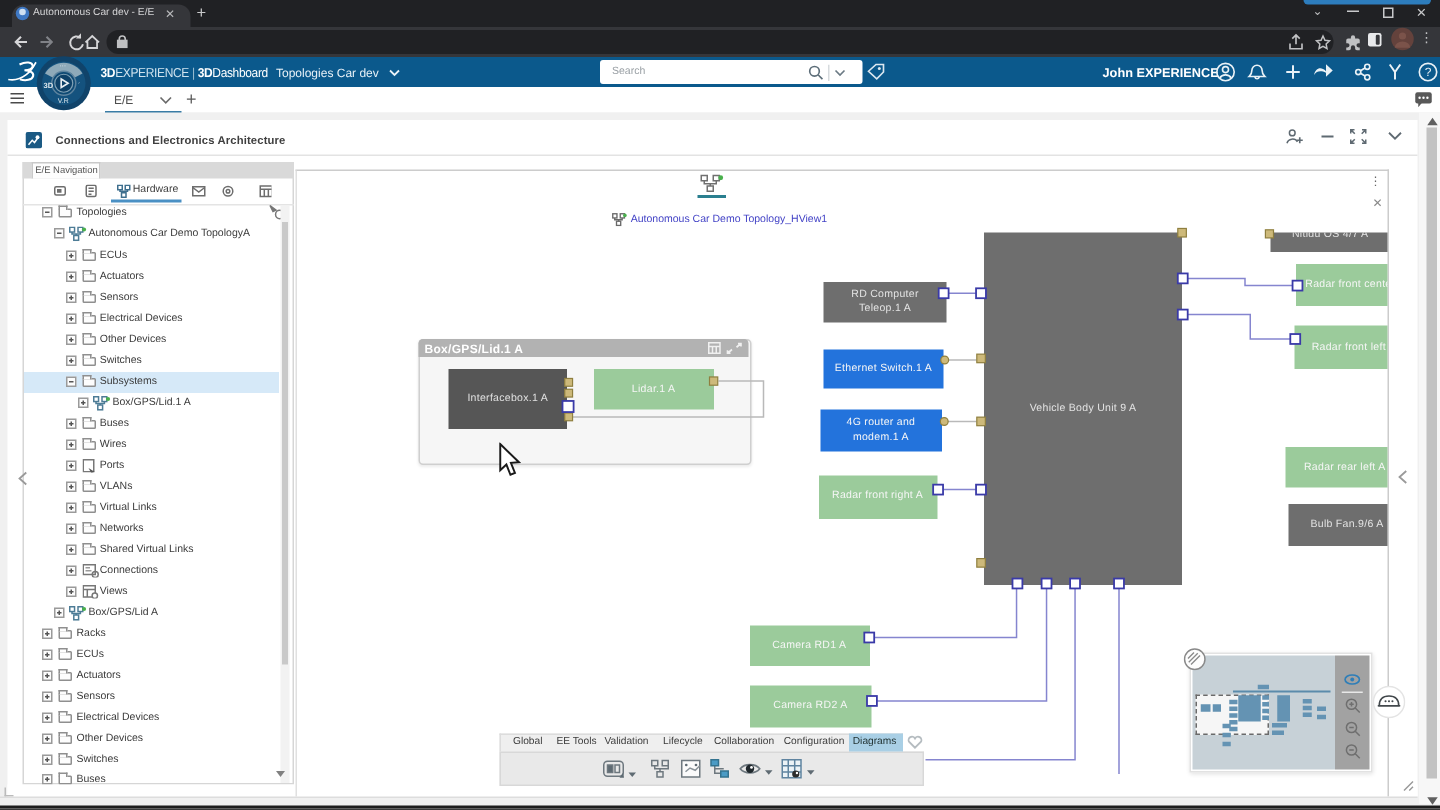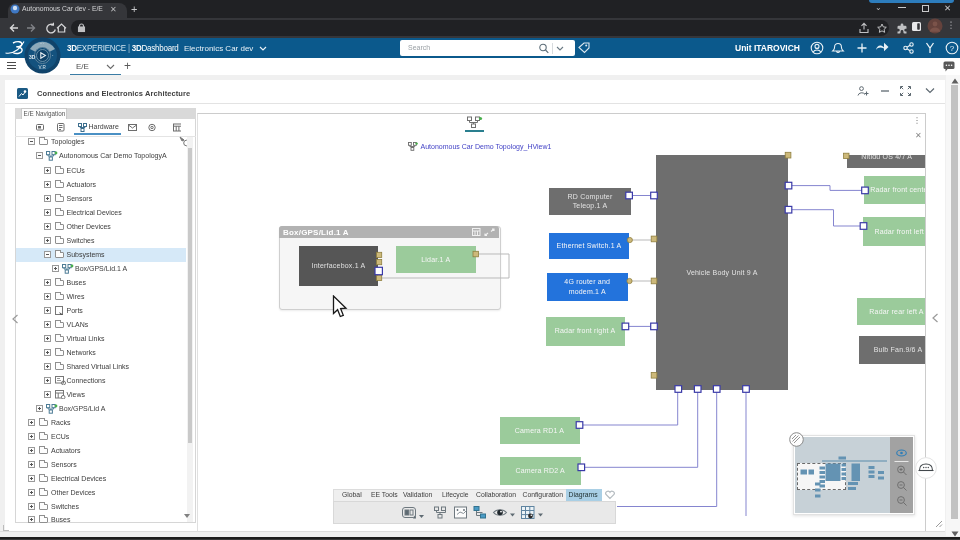--- a/index.html
+++ b/index.html
@@ -88,38 +88,38 @@
   <path d="M18.5,18.5 m-8,0 a8,8 0 1 0 16,0 a8,8 0 1 0 -16,0" fill="#0f4a74"></path>
   <circle cx="18.5" cy="18.5" r="8" fill="#0f4a74" stroke="#5d839e" stroke-width="1"></circle>
   <circle cx="18.5" cy="18.5" r="6" fill="#0e4168" stroke="#7fa0b4" stroke-width="0.8"></circle>
         <path d="M16.8,15.7 l4.6,2.8 -4.6,2.8 z" fill="none" stroke="#e8eef2" stroke-width="1.1"></path>
   <text x="5" y="21.5" font-size="5" fill="#dce6ec" font-weight="bold">3D</text>
   <text x="28" y="21.5" font-size="5" fill="#dce6ec">´</text>
   <text x="14.5" y="31.5" font-size="4.6" fill="#dce6ec">V.R</text>
   <text x="15.5" y="8" font-size="4.6" fill="#dce6ec">⋯</text>
 </svg>
 <div class="a" style="left:67px;top:43px;font-size:8.6px;color:#fff;letter-spacing:-.25px;transform:scaleX(.93);transform-origin:left;"><b>3D</b><span style="color:#cfe2ee">EXPERIENCE</span><span style="color:#9fc0d4"> | </span><b>3D</b>Dashboard</div>
-<div class="a" style="left:184px;top:43.5px;font-size:8px;color:#e8f1f7;">Electronics Car dev</div>
+<div class="a" style="left:184px;top:43.5px;font-size:8px;color:#e8f1f7;">Topologies Car dev</div>
 <svg class="a" style="left:259px;top:46px" width="8" height="6" fill="none" stroke="#e8f1f7" stroke-width="1.2">
         <path d="M1,1 l3,3 3,-3"></path>
       </svg>
 
 <div class="a" style="left:400px;top:40px;width:175px;height:15.5px;background:#fff;border-radius:2px;"></div>
 <div class="a" style="left:408px;top:44px;font-size:7px;color:#9aa0a5;">Search</div>
 <svg class="a" style="left:538px;top:42.5px" width="30" height="11" fill="none" stroke="#5c6d78" stroke-width="1.1">
   <circle cx="5" cy="4.5" r="3.2"></circle>
         <path d="M7.5,7 l2.8,2.8"></path>
   <path d="M14.5,0 v11" stroke="#d7dbde" stroke-width="1"></path>
   <path d="M19,4 l3,3 3,-3" stroke="#6b7a84"></path>
 </svg>
 <svg class="a" style="left:578px;top:42px" width="13" height="12" fill="none" stroke="#dce8f0" stroke-width="1.1">
   <path d="M1,5.5 L6,1 h5 v5 L6.5,10.5 z"></path>
         <circle cx="8.2" cy="3.6" r="1" fill="#dce8f0" stroke="none"></circle>
 </svg>
-<div class="a" style="left:735px;top:43px;font-size:8.5px;color:#fff;font-weight:bold;">Unit ITAROVICH</div>
+<div class="a" style="left:735px;top:43px;font-size:8.5px;color:#fff;font-weight:bold;">John EXPERIENCE</div>
 <svg class="a" style="left:810px;top:41px;" width="150" height="14" fill="none" stroke="#e9f1f6" stroke-width="1.1">
   <circle cx="7" cy="7" r="5.8"></circle>
         <circle cx="7" cy="5.4" r="2"></circle>
         <path d="M3.2,11 a4.2,3.6 0 0 1 7.6,0"></path>
   <path d="M28,2.5 a3.4,3.4 0 0 1 3.4,3.4 c0,2.8 1.4,3.6 1.9,4.1 h-10.6 c.5,-.5 1.9,-1.3 1.9,-4.1 A3.4,3.4 0 0 1 28,2.5z M26.6,10.4 a1.5,1.5 0 0 0 2.9,0"></path>
   <path d="M52,2.5 v9 M47.5,7 h9" stroke-width="1.3"></path>
   <path d="M74,6.5 c-3.5,-3.5 -7,-2 -8,2.5 c2,-2.8 4.5,-3 8,-1.5 v2.7 l4.5,-4.2 L74,1.8 z" fill="#e9f1f6" stroke="none"></path>
   <circle cx="101.5" cy="3.5" r="1.7"></circle>
         <circle cx="95.5" cy="7" r="1.7"></circle>
         <circle cx="101.5" cy="10.5" r="1.7"></circle>

